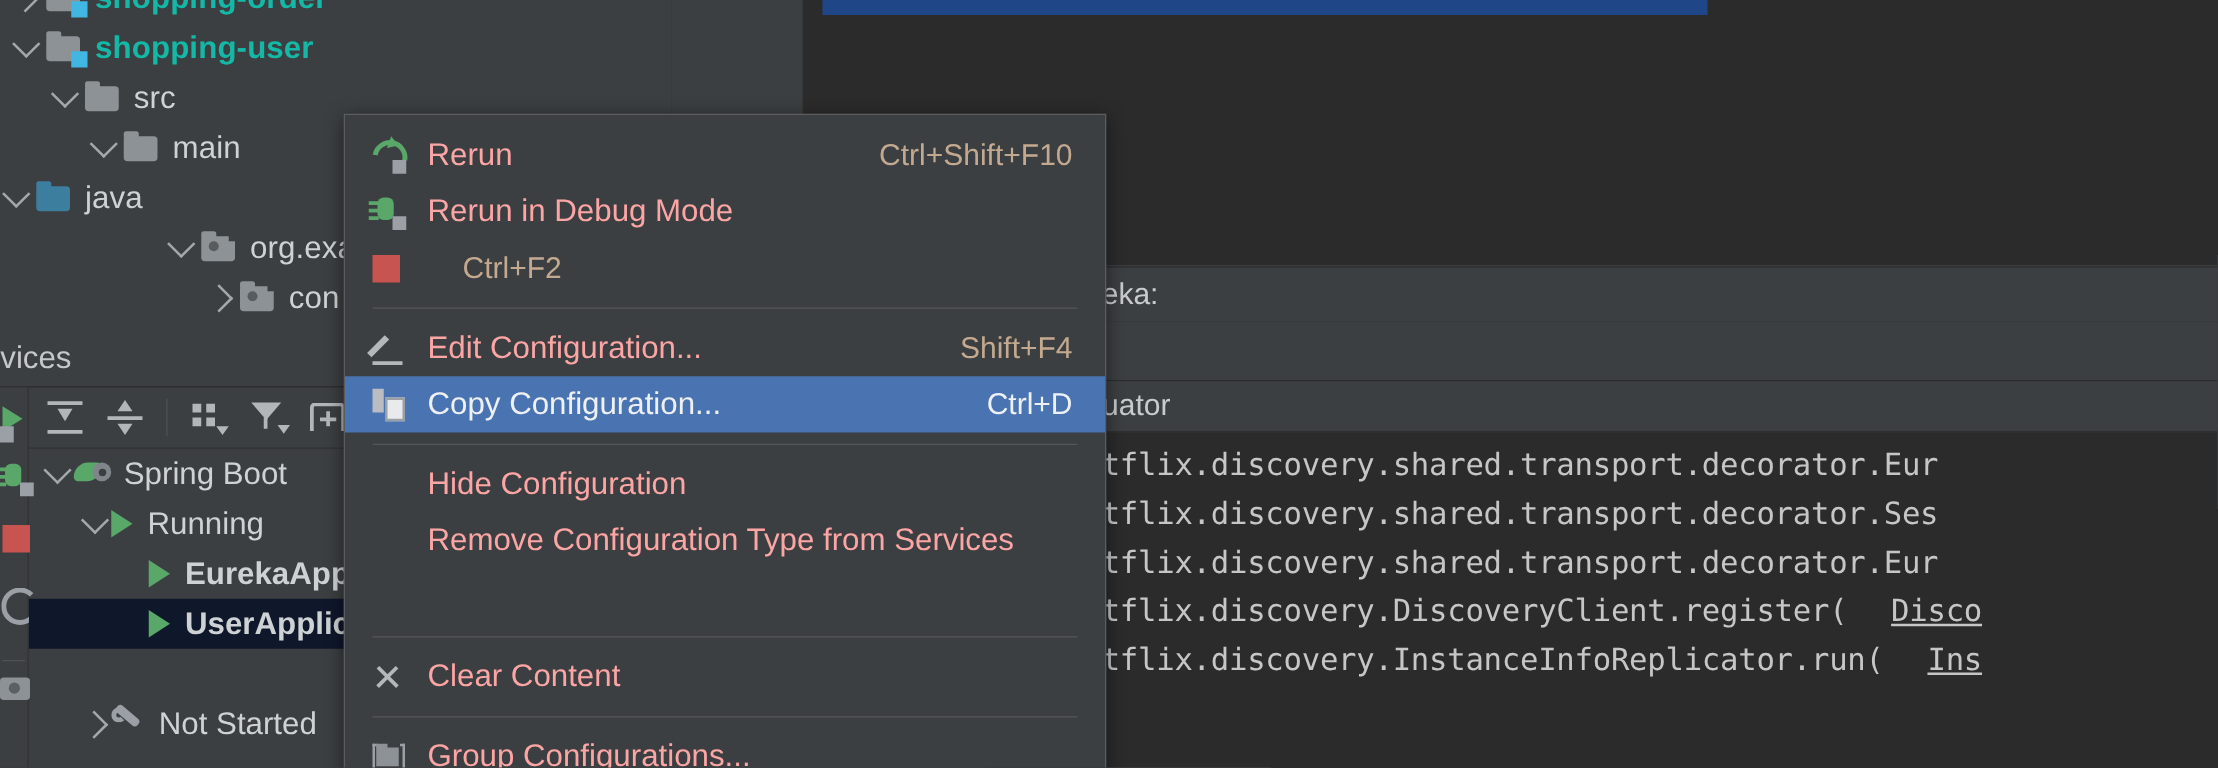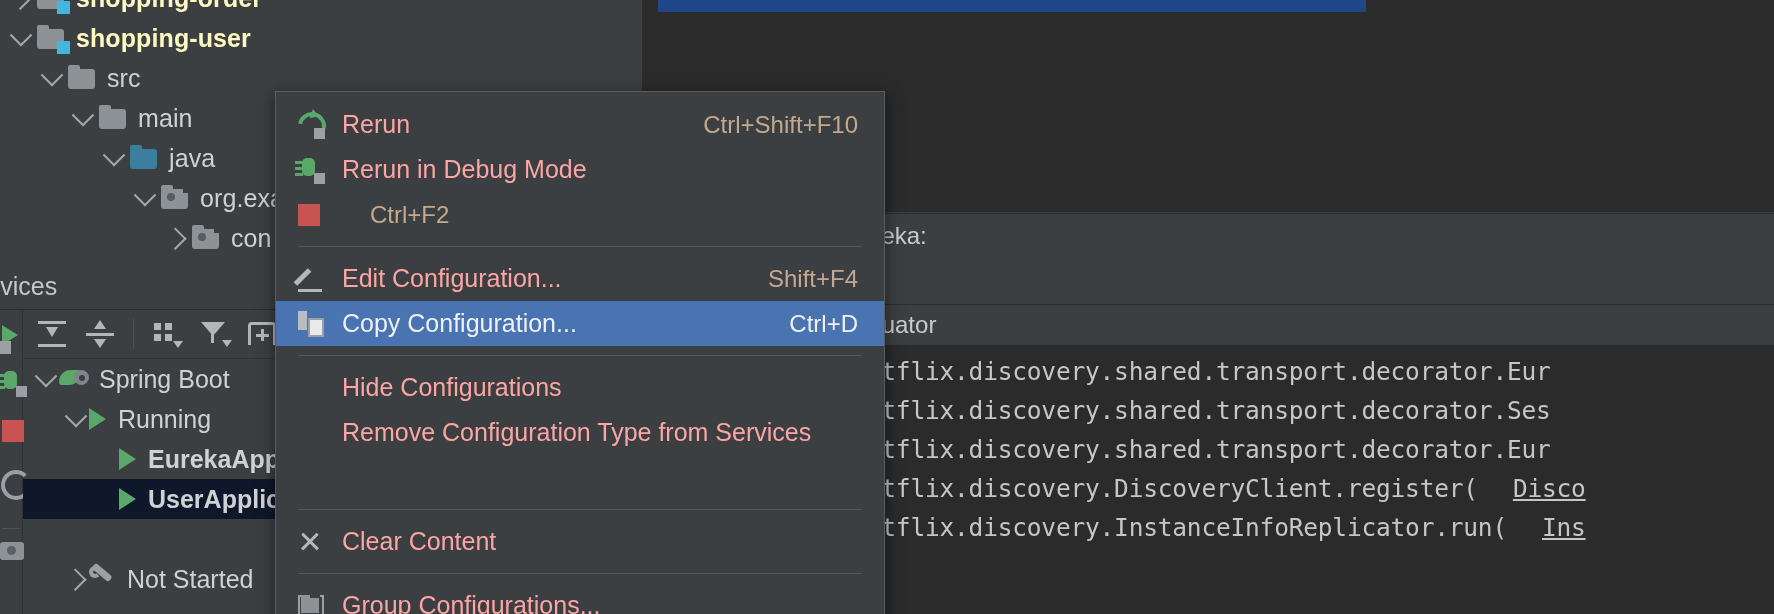--- a/index.html
+++ b/index.html
@@ -13,21 +13,21 @@
   .root{position:absolute;inset:0;}
 
   
   #project-tree{
     position:absolute;left:0;top:0;width:537px;height:265px;
     background:#3c3f41;overflow:hidden;
   }
   .tree-row{height:40px;display:flex;align-items:center;white-space:nowrap;}
   .tree-row .arrow{width:26px;flex:0 0 26px;display:flex;align-items:center;justify-content:center;color:#a9b7c6;}
   .tree-row .lbl{font-size:25px;color:#cfd2d4;letter-spacing:.1px;}
-  .tree-row.bold .lbl{font-weight:bold;color:#fef9c3;}
+  .tree-row.bold .lbl{font-weight:bold;color:#14b8a6;}
   .ico{flex:0 0 34px;width:34px;height:26px;position:relative;display:inline-block;margin-right:8px;}
   .folder{position:absolute;left:3px;top:4px;width:27px;height:20px;background:#8d9296;border-radius:2px 3px 3px 3px;}
   .folder:before{content:"";position:absolute;left:0;top:-4px;width:12px;height:5px;background:#8d9296;border-radius:2px 2px 0 0;}
   .folder.blue{background:#3b7e9e;}
   .folder.blue:before{background:#3b7e9e;}
   .badge-sq{position:absolute;right:-2px;bottom:-3px;width:13px;height:13px;background:#40b6e0;}
   .pkg-dot{position:absolute;left:9px;top:8px;width:8px;height:8px;border-radius:50%;background:#585c5f;}
   .pkg-notch{position:absolute;right:2px;top:3px;width:7px;height:5px;background:#3c3f41;}
   .chev{display:inline-block;width:14px;height:14px;border-right:2.6px solid #a3a8ac;border-bottom:2.6px solid #a3a8ac;}
   .chev.down{transform:rotate(45deg) translate(-2px,-2px);}
@@ -191,21 +191,21 @@
       </div>
       <div class="tree-row" style="padding-left: 70px;">
         <span class="arrow">
           <span class="chev down"></span>
         </span>
         <span class="ico">
           <span class="folder"></span>
         </span>
         <span class="lbl">main</span>
       </div>
-      <div class="tree-row" style="padding-left: 101px;">
+      <div class="tree-row" style="">
         <span class="arrow">
           <span class="chev down"></span>
         </span>
         <span class="ico">
           <span class="folder blue"></span>
         </span>
         <span class="lbl">java</span>
       </div>
       <div class="tree-row" style="padding-left: 132px;">
         <span class="arrow">
@@ -442,21 +442,21 @@
             <span class="b"></span>
             <span class="a"></span>
           </span>
         </span>
         <span class="mlabel">Copy Configuration...</span>
         <span class="mkey">Ctrl+D</span>
       </div>
       <div class="msep"></div>
       <div class="mi">
         <span class="mico"></span>
-        <span class="mlabel">Hide Configurations</span>
+        <span class="mlabel">Hide Configuration</span>
         <span class="mkey"></span>
       </div>
       <div class="mi">
         <span class="mico"></span>
         <span class="mlabel">Remove Configuration Type from Services</span>
         <span class="mkey"></span>
       </div>
       <div class="mi">
         <span class="mico"></span>
         <span class="mkey"></span>

